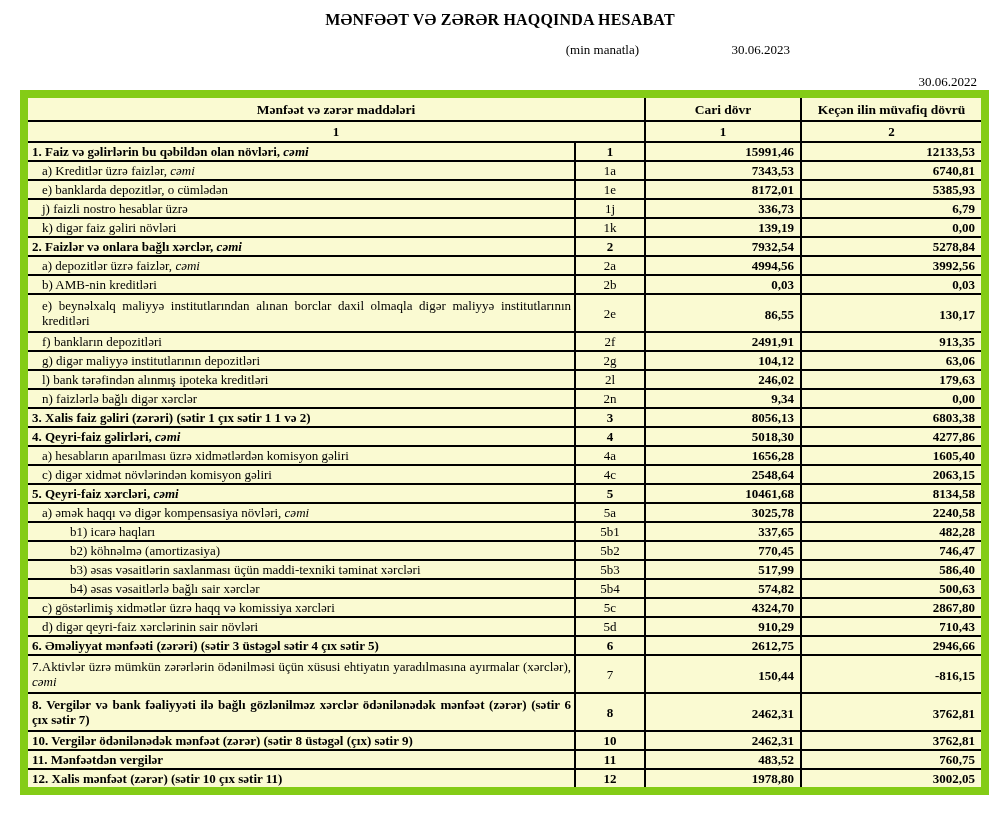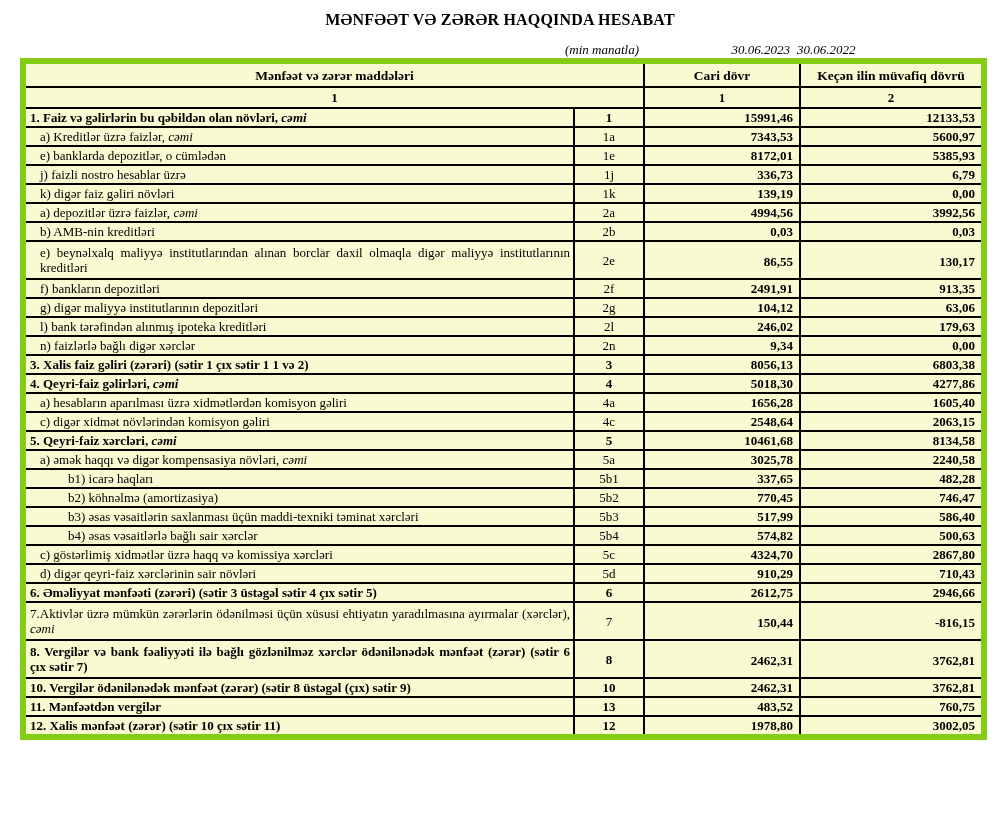--- a/index.html
+++ b/index.html
@@ -17,35 +17,34 @@
     font-size: 16px;
     font-weight: bold;
     text-align: center;
     margin: 0 0 13px 0;
     letter-spacing: 0.2px;
   }
   .meta-row {
     width: 961px;
     margin: 0 0 1px 20px;
     display: flex;
-    font-style: italic;
     font-size: 13px;
     line-height: 15px;
   }
   .meta-unit   { width: 621px; text-align: right; padding-right: 2px; box-sizing: border-box; }
   .meta-cur    { width: 156px; text-align: right; padding-right: 7px; box-sizing: border-box; }
-  .meta-prev   { width: 184px; padding-right: 4px; box-sizing: border-box; }
+  .meta-prev   { width: 184px; text-align: right; padding-right: 4px; box-sizing: border-box; margin-top: 32px; }
 
   table.pnl {
     border-collapse: collapse;
     table-layout: fixed;
     width: 961px;
     margin-left: 20px;
     background: #FAFAD2;
-    border: 6px solid #84cc16;
+    border: 8px solid #84cc16;
   }
   col.c1 { width: 551px; }
   col.c2 { width: 70px; }
   col.c3 { width: 156px; }
   col.c4 { width: 184px; }
 
   th, td {
     border: 2px solid #000;
     font-size: 13px;
     line-height: 15px;
@@ -116,39 +115,45 @@
         <tr class="bold">
           <td class="c-name ind0">1. Faiz və gəlirlərin bu qəbildən olan növləri, <i>cəmi</i></td>
           <td class="c-code">1</td>
           <td class="c-val">15991,46</td>
           <td class="c-val">12133,53</td>
         </tr>
         <tr>
           <td class="c-name ind1">a) Kreditlər üzrə faizlər, <i>cəmi</i></td>
           <td class="c-code">1a</td>
           <td class="c-val">7343,53</td>
-          <td class="c-val">5600,97</td>
+          <td class="c-val">6740,81</td>
         </tr>
         <tr>
           <td class="c-name ind1">e) banklarda depozitlər, o cümlədən</td>
           <td class="c-code">1e</td>
           <td class="c-val">8172,01</td>
           <td class="c-val">5385,93</td>
         </tr>
         <tr>
           <td class="c-name ind1">j) faizli nostro hesablar üzrə</td>
           <td class="c-code">1j</td>
           <td class="c-val">336,73</td>
           <td class="c-val">6,79</td>
         </tr>
         <tr>
           <td class="c-name ind1">k) digər faiz gəliri növləri</td>
           <td class="c-code">1k</td>
           <td class="c-val">139,19</td>
           <td class="c-val">0,00</td>
+        </tr>
+        <tr class="bold">
+          <td class="c-name ind0">2. Faizlər və onlara bağlı xərclər, <i>cəmi</i></td>
+          <td class="c-code">2</td>
+          <td class="c-val">7932,54</td>
+          <td class="c-val">5278,84</td>
         </tr>
         <tr>
           <td class="c-name ind1">a) depozitlər üzrə faizlər, <i>cəmi</i></td>
           <td class="c-code">2a</td>
           <td class="c-val">4994,56</td>
           <td class="c-val">3992,56</td>
         </tr>
         <tr>
           <td class="c-name ind1">b) AMB-nin kreditləri</td>
           <td class="c-code">2b</td>
@@ -276,21 +281,21 @@
           <td class="c-val">3762,81</td>
         </tr>
         <tr class="bold">
           <td class="c-name ind0">10. Vergilər ödənilənədək mənfəət (zərər) (sətir 8 üstəgəl (çıx) sətir 9)</td>
           <td class="c-code">10</td>
           <td class="c-val">2462,31</td>
           <td class="c-val">3762,81</td>
         </tr>
         <tr class="bold">
           <td class="c-name ind0">11. Mənfəətdən vergilər</td>
-          <td class="c-code">13</td>
+          <td class="c-code">11</td>
           <td class="c-val">483,52</td>
           <td class="c-val">760,75</td>
         </tr>
         <tr class="bold">
           <td class="c-name ind0">12. Xalis mənfəət (zərər) (sətir 10 çıx sətir 11)</td>
           <td class="c-code">12</td>
           <td class="c-val">1978,80</td>
           <td class="c-val">3002,05</td>
         </tr>
       </tbody>

